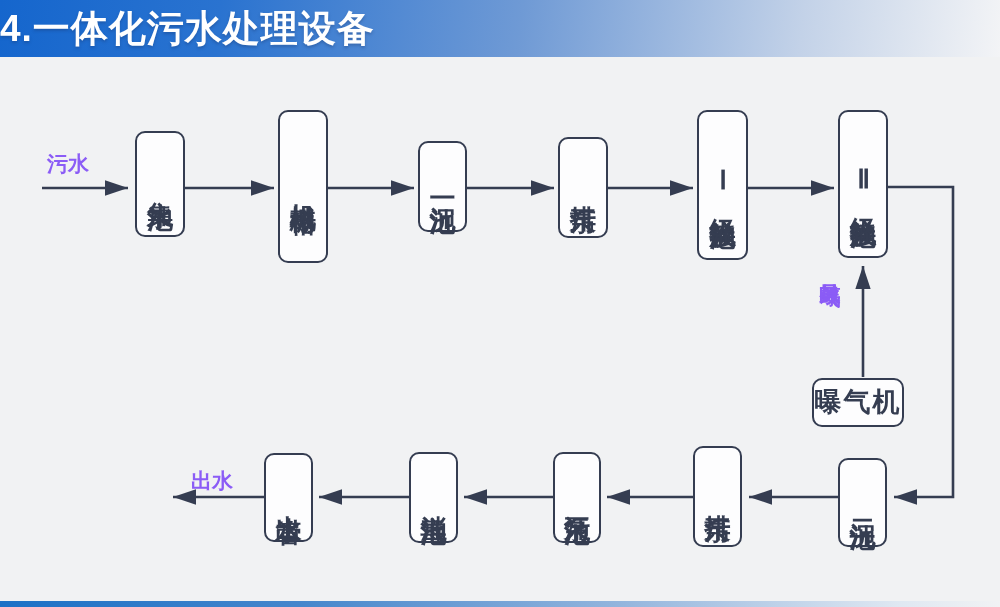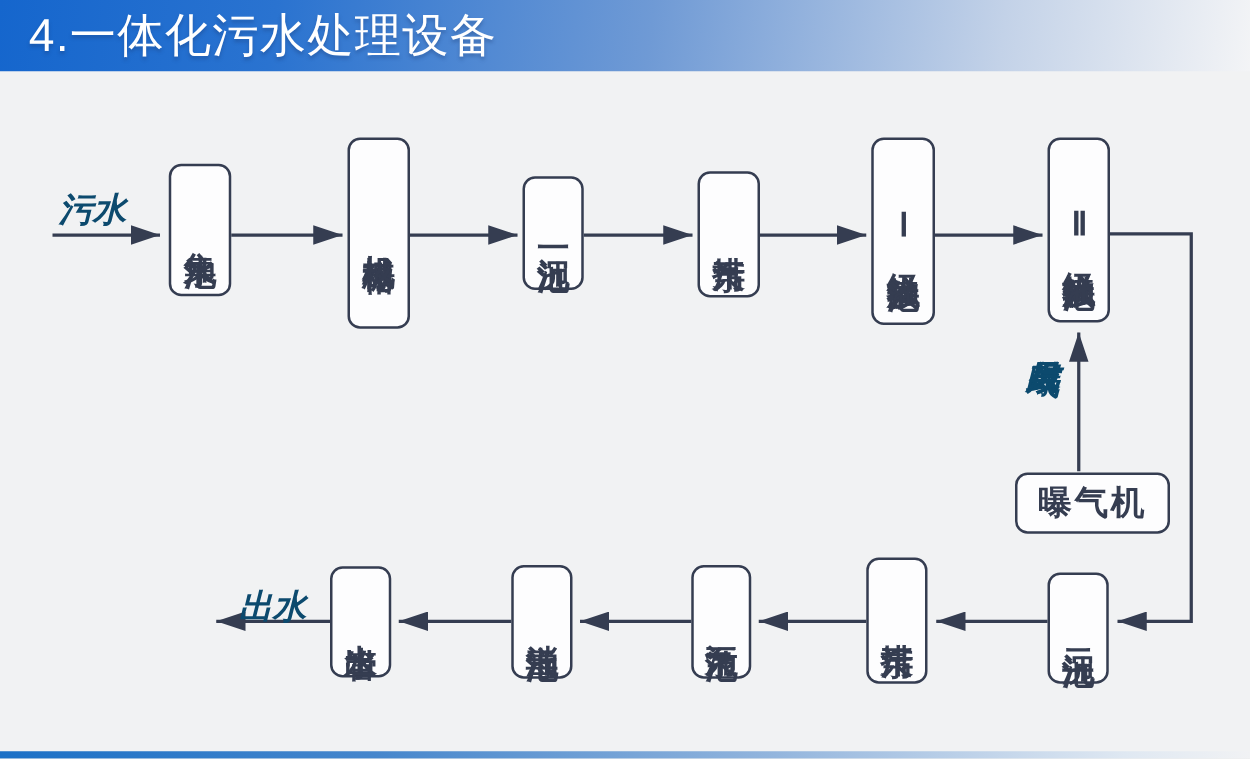--- a/index.html
+++ b/index.html
@@ -16,22 +16,21 @@
     position: absolute;
     top: 0; left: 0;
     width: 1000px; height: 57px;
     background: linear-gradient(97deg, #1566cd 0%, #2a73d0 22%, #6f9ad5 52%, #c3d2e8 80%, #f3f4f6 100%);
     display: flex;
     align-items: center;
   }
   .title {
     color: #ffffff;
     font-size: 37px;
-    font-weight: 400;
-    padding-left: 23px;
+    font-weight: 700;
     letter-spacing: 1px;
     text-shadow: 0 2px 3px rgba(25, 55, 110, 0.35);
     white-space: nowrap;
   }
   
   .bottombar {
     position: absolute;
     left: 0; bottom: 0;
     width: 1000px; height: 6px;
     background: linear-gradient(to right, #1b70c6 0%, #4586cc 30%, #93b5dd 62%, #dfe8f2 90%, #f1f2f4 100%);
@@ -53,25 +52,24 @@
   }
   .node.vtext {
     writing-mode: vertical-rl;
     text-orientation: upright;
     letter-spacing: 2px;
   }
   .node.htext { font-size: 27px; letter-spacing: 2px; }
   
   .lbl {
     position: absolute;
-    color: #0c4a6e;
-    font-size: 27px;
+    color: #8b5cf6;
+    font-size: 21px;
     font-weight: 600;
     white-space: nowrap;
-    font-style: italic;
   }
   .lbl.vtext {
     writing-mode: vertical-rl;
     text-orientation: upright;
     letter-spacing: 1px;
     line-height: 1.0;
   }
   
   .arrows {
     position: absolute;
@@ -79,21 +77,21 @@
     width: 1000px; height: 607px;
     pointer-events: none;
   }
   
   #n-collect   { left: 135px; top: 131px; width: 50px;  height: 106px; }
   #n-grid      { left: 278px; top: 110px; width: 50px;  height: 153px; }
   #n-primary   { left: 418px; top: 141px; width: 49px;  height: 91px;  }
   #n-pump-top  { left: 558px; top: 137px; width: 50px;  height: 101px; }
   #n-contact1  { left: 697px; top: 110px; width: 51px;  height: 150px; }
   #n-contact2  { left: 838px; top: 110px; width: 50px;  height: 148px; }
-  #n-aerator   { left: 812px; top: 378px; width: 124px; height: 49px;  }
+  #n-aerator   { left: 812px; top: 378px; width: 92px; height: 49px;  }
   #n-secondary { left: 838px; top: 458px; width: 49px;  height: 89px;  }
   #n-pump-bot  { left: 693px; top: 446px; width: 49px;  height: 101px; }
   #n-pumptank  { left: 553px; top: 452px; width: 48px;  height: 91px;  }
   #n-disinfect { left: 409px; top: 452px; width: 49px;  height: 91px;  }
   #n-outlet    { left: 264px; top: 453px; width: 49px;  height: 89px;  }
   
   #lbl-inlet    { left: 47px;  top: 150px; }
   #lbl-outlet   { left: 191px; top: 467px; }
   #lbl-aeration { left: 820px; top: 267px; }
 </style>

